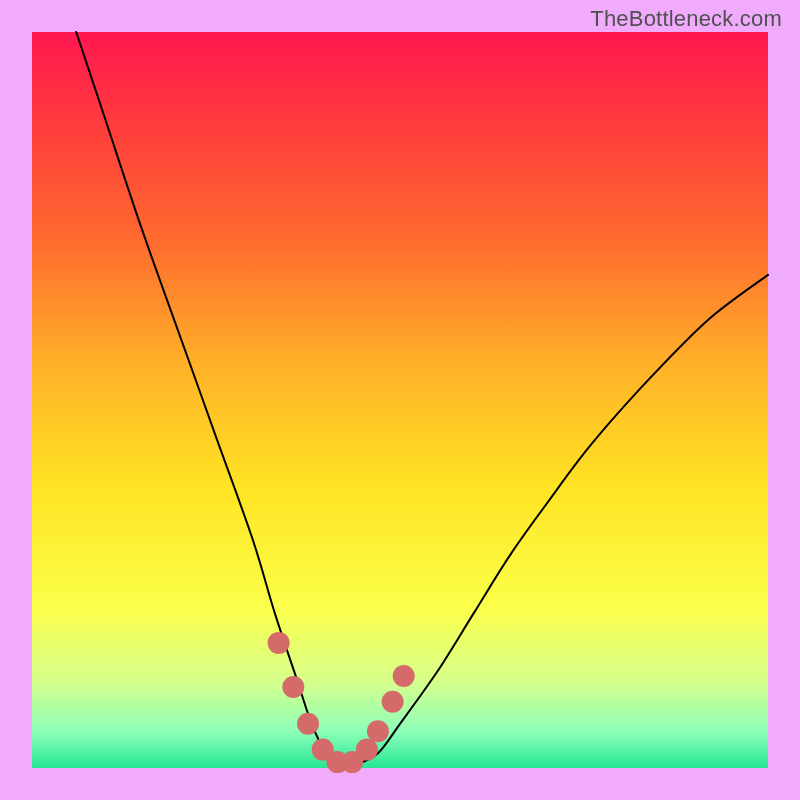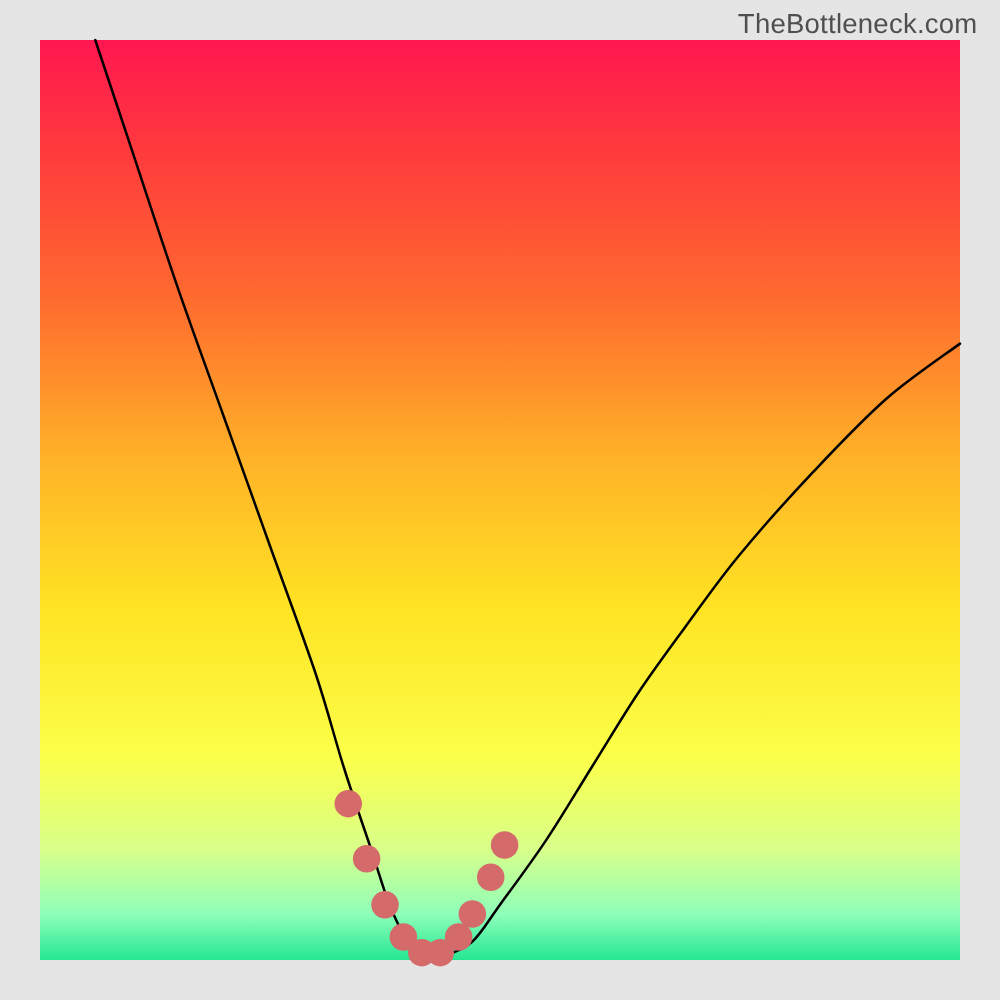--- a/index.html
+++ b/index.html
@@ -10,21 +10,21 @@
     background: #000;
     overflow: hidden;
     font-family: Arial, Helvetica, sans-serif;
   }
   .frame {
     position: absolute;
     top: 0;
     left: 0;
     width: 800px;
     height: 800px;
-    background: #e5e5e5;
+    background: #f0abfc;
   }
   .plot {
     position: absolute;
     top: 32px;
     left: 32px;
     width: 736px;
     height: 736px;
     
   }
   .watermark {

